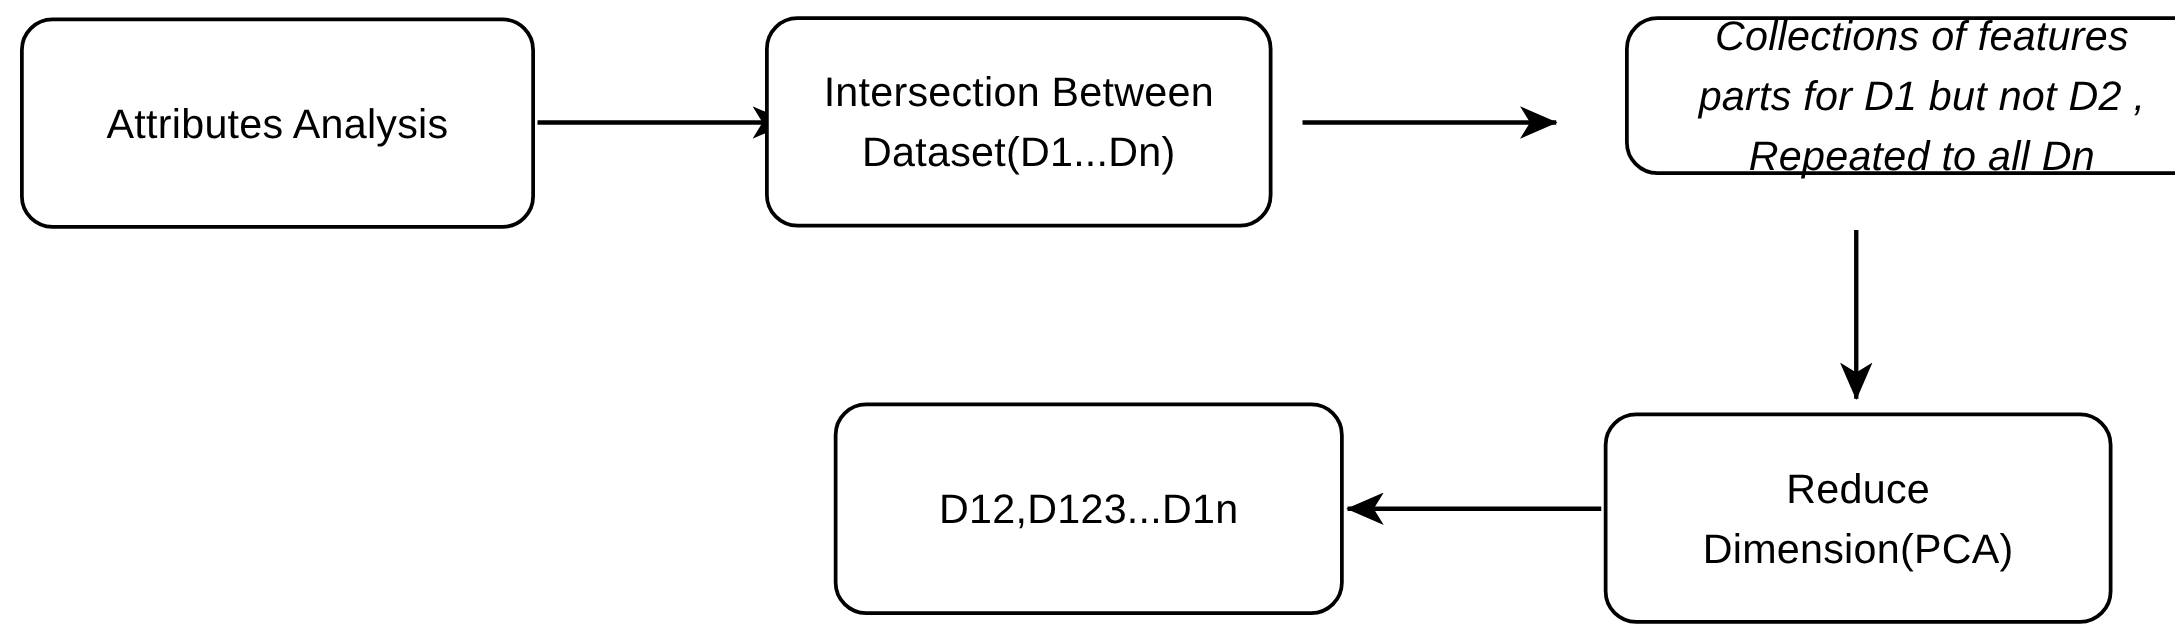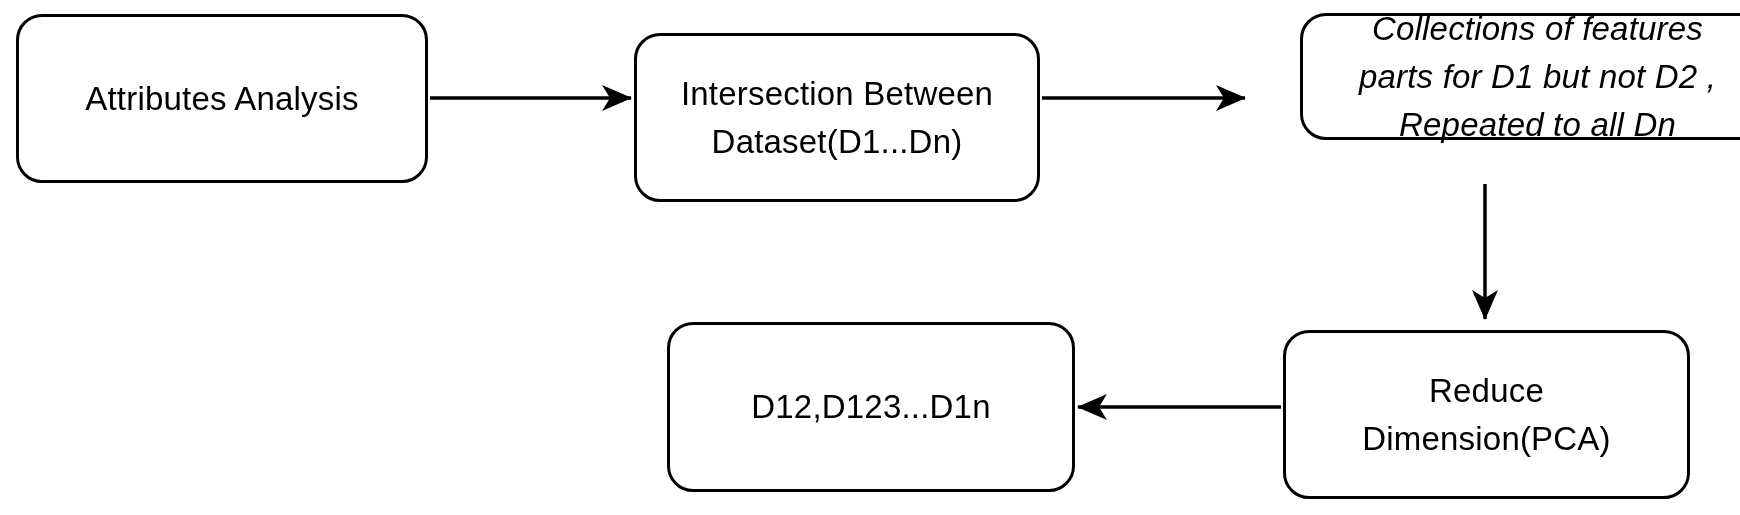--- a/index.html
+++ b/index.html
@@ -36,21 +36,21 @@
   }
   .node-label {
     font-size: 33px;
     line-height: 48px;
     color: #000000;
     white-space: pre-line;
     letter-spacing: 0.2px;
   }
   
   #node-attributes      { left: 16px;   top: 14px;  width: 412px; height: 169px; }
-  #node-intersection    { left: 634px;  top: 13px;  width: 406px; height: 169px; margin-top: 20px; }
+  #node-intersection    { left: 612px;  top: 13px;  width: 406px; height: 169px; }
   #node-collections     { left: 1300px; top: 13px;  width: 475px; height: 127px; font-style: italic; }
   #node-reduce          { left: 1283px; top: 330px; width: 407px; height: 169px; }
   #node-result          { left: 667px;  top: 322px; width: 408px; height: 170px; align-items: center; }
 </style>
 </head>
 <body>
 
 <div class="canvas">
 
   <svg class="edges" viewBox="0 0 1740 515" xmlns="http://www.w3.org/2000/svg">

